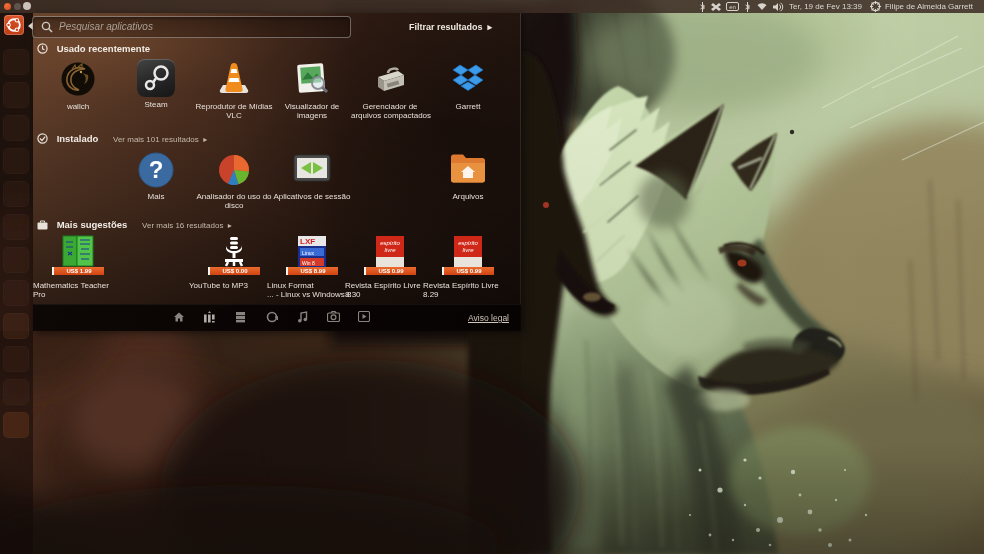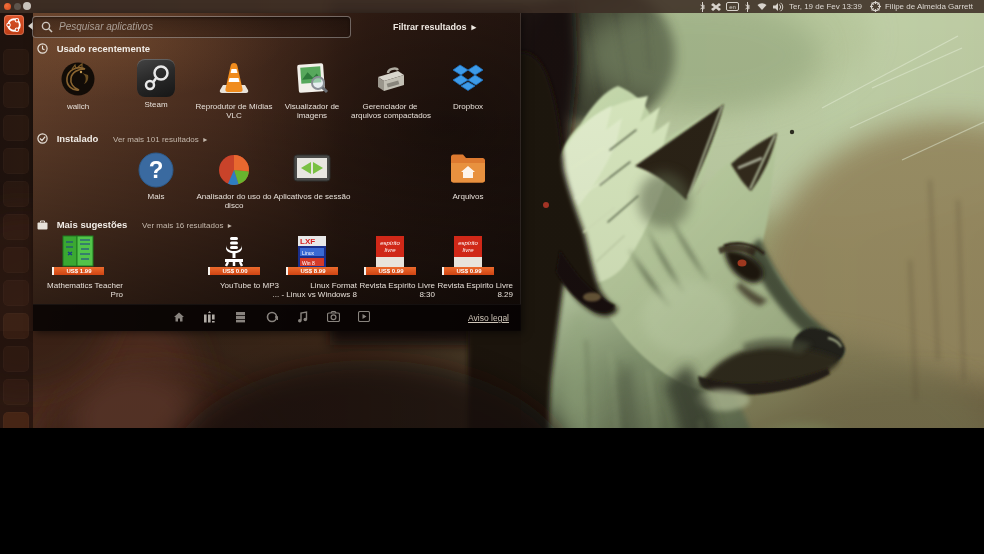--- a/index.html
+++ b/index.html
@@ -1,16 +1,16 @@
 <!DOCTYPE html>
 <html><head>
 <meta charset="utf-8">
 <style>
 html,body{margin:0;padding:0;background:#000;}
-#stage{position:relative;width:984px;height:428px;overflow:hidden;font-family:"Liberation Sans",sans-serif;}
+#stage{position:relative;width:984px;height:554px;overflow:hidden;font-family:"Liberation Sans",sans-serif;}
 #wall{position:absolute;left:0;top:0;}
 
 #panel{position:absolute;left:0;top:0;width:984px;height:13px;background:rgba(62,47,38,0.88);}
 #panel .wb{position:absolute;top:2.5px;border-radius:50%;}
 #tray{position:absolute;right:0;top:0;height:13px;display:flex;align-items:center;color:#ded9d3;font-size:8px;}
 #tray svg{display:block;}
 
 #launcher{position:absolute;left:0;top:13px;width:33px;height:541px;background:rgba(18,10,8,0.55);}
 .ltile{position:absolute;left:3px;width:26px;height:26px;border-radius:5px;background:rgba(135,80,48,0.10);box-shadow:inset 0 0 0 1px rgba(255,255,255,0.02);}
 #bfb{position:absolute;left:4px;top:2px;width:20px;height:20px;border-radius:4px;background:linear-gradient(#dd5329,#bd3d15);box-shadow:inset 0 0 0 1px rgba(255,255,255,0.22);}
@@ -20,26 +20,26 @@
  box-shadow:inset -1px 0 0 rgba(255,255,255,0.14), inset 0 -1px 0 rgba(255,255,255,0.07), 2px 2px 8px rgba(0,0,0,0.5);}
 #dashdark{position:absolute;left:0;top:0;width:488px;height:318px;
  background:radial-gradient(ellipse 260px 90px at 14% 8%, rgba(160,105,62,0.3), rgba(160,105,62,0) 70%),
             linear-gradient(180deg, rgba(0,0,0,0) 28%, rgba(0,0,0,0.22) 60%, rgba(0,0,0,0.5) 94%),
             radial-gradient(ellipse 300px 200px at 85% 35%, rgba(0,0,0,0.35), rgba(0,0,0,0) 70%);}
 #searchbox{position:absolute;left:-1px;top:3px;width:317px;height:20px;border:1px solid rgba(255,255,255,0.35);border-radius:4px;background:linear-gradient(rgba(10,5,3,0.38),rgba(25,13,8,0.28));box-shadow:inset 0 1px 3px rgba(0,0,0,0.4);}
 #searchbox .ph{position:absolute;left:26px;top:4px;font-style:italic;font-size:10px;color:#aa9f96;text-align:right;}
 .hdr{position:absolute;height:12px;color:#f1ece6;font-size:9.5px;font-weight:bold;}
 .hdr .more{font-weight:normal;font-size:8px;color:#c4b8ac;margin-left:12px;}
 .hdr .hicon{display:inline-block;vertical-align:-2px;margin-right:6px;}
-#filtrar{position:absolute;left:360px;top:9px;width:115px;text-align:left;color:#efe9e2;font-size:9px;font-weight:bold;}
+#filtrar{position:absolute;left:360px;top:9px;width:115px;text-align:center;color:#efe9e2;font-size:9px;font-weight:bold;}
 .cell{position:absolute;width:78px;text-align:center;}
 .cell .ic{position:relative;margin:0 auto;}
 .cell .lbl{margin-top:3px;color:#e6dfd8;font-size:8px;line-height:9px;white-space:nowrap;}
 .ribbon{position:absolute;left:50%;transform:translateX(-50%);width:50px;height:8px;background:linear-gradient(#ec6b2d,#cf4413);border-left:2px solid #f7f3ee;color:#fff;font-size:6px;font-weight:bold;line-height:8px;}
-.lbl3{position:absolute;left:-6px;top:46px;width:90px;text-align:right;color:#e6dfd8;font-size:8px;line-height:9px;}
+.lbl3{position:absolute;left:-6px;top:46px;width:90px;text-align:left;color:#e6dfd8;font-size:8px;line-height:9px;}
 
 #lensbar{position:absolute;left:0;top:291px;width:488px;height:27px;background:rgba(6,3,2,0.82);box-shadow:inset 0 1px 0 rgba(255,255,255,0.05);}
 #lensbar svg{position:absolute;top:7px;opacity:0.72;}
 #aviso{position:absolute;right:12px;top:9px;color:#cfc5b8;font-size:8.5px;text-decoration:underline;}
 </style>
 </head>
 <body>
 <div id="stage">
 
 <svg id="wall" width="984" height="554" viewBox="0 0 984 554">
@@ -355,21 +355,21 @@
       <svg width="40" height="40" viewBox="0 0 40 40">
         <g fill="#3d9ae8" stroke="#1e72c0" stroke-width="0.8">
           <path d="M12 6 L20 11 L13 16 L5 11 Z"></path>
           <path d="M28 6 L35 11 L27 16 L20 11 Z"></path>
           <path d="M13 16 L20 21 L12 26 L5 21 Z"></path>
           <path d="M27 16 L35 21 L28 26 L20 21 Z"></path>
           <path d="M13 27 L20 31.5 L27 27 L20 23 Z"></path>
         </g>
       </svg>
     </div>
-    <div class="lbl">Dropbox</div>
+    <div class="lbl">Garrett</div>
   </div>
 
   <div class="hdr" style="left:4px;top:120px">
     <span class="hicon"><svg width="11" height="11" viewBox="0 0 11 11">
             <circle cx="5.5" cy="5.5" r="4.6" fill="none" stroke="#e8e2da" stroke-width="1.2"></circle>
             <path d="M3 5.5 L5 7.5 L8.2 3.6" stroke="#e8e2da" stroke-width="1.2" fill="none"></path>
           </svg></span>
     Instalado <span class="more">Ver mais 101 resultados &nbsp;▸</span>
   </div>
 

